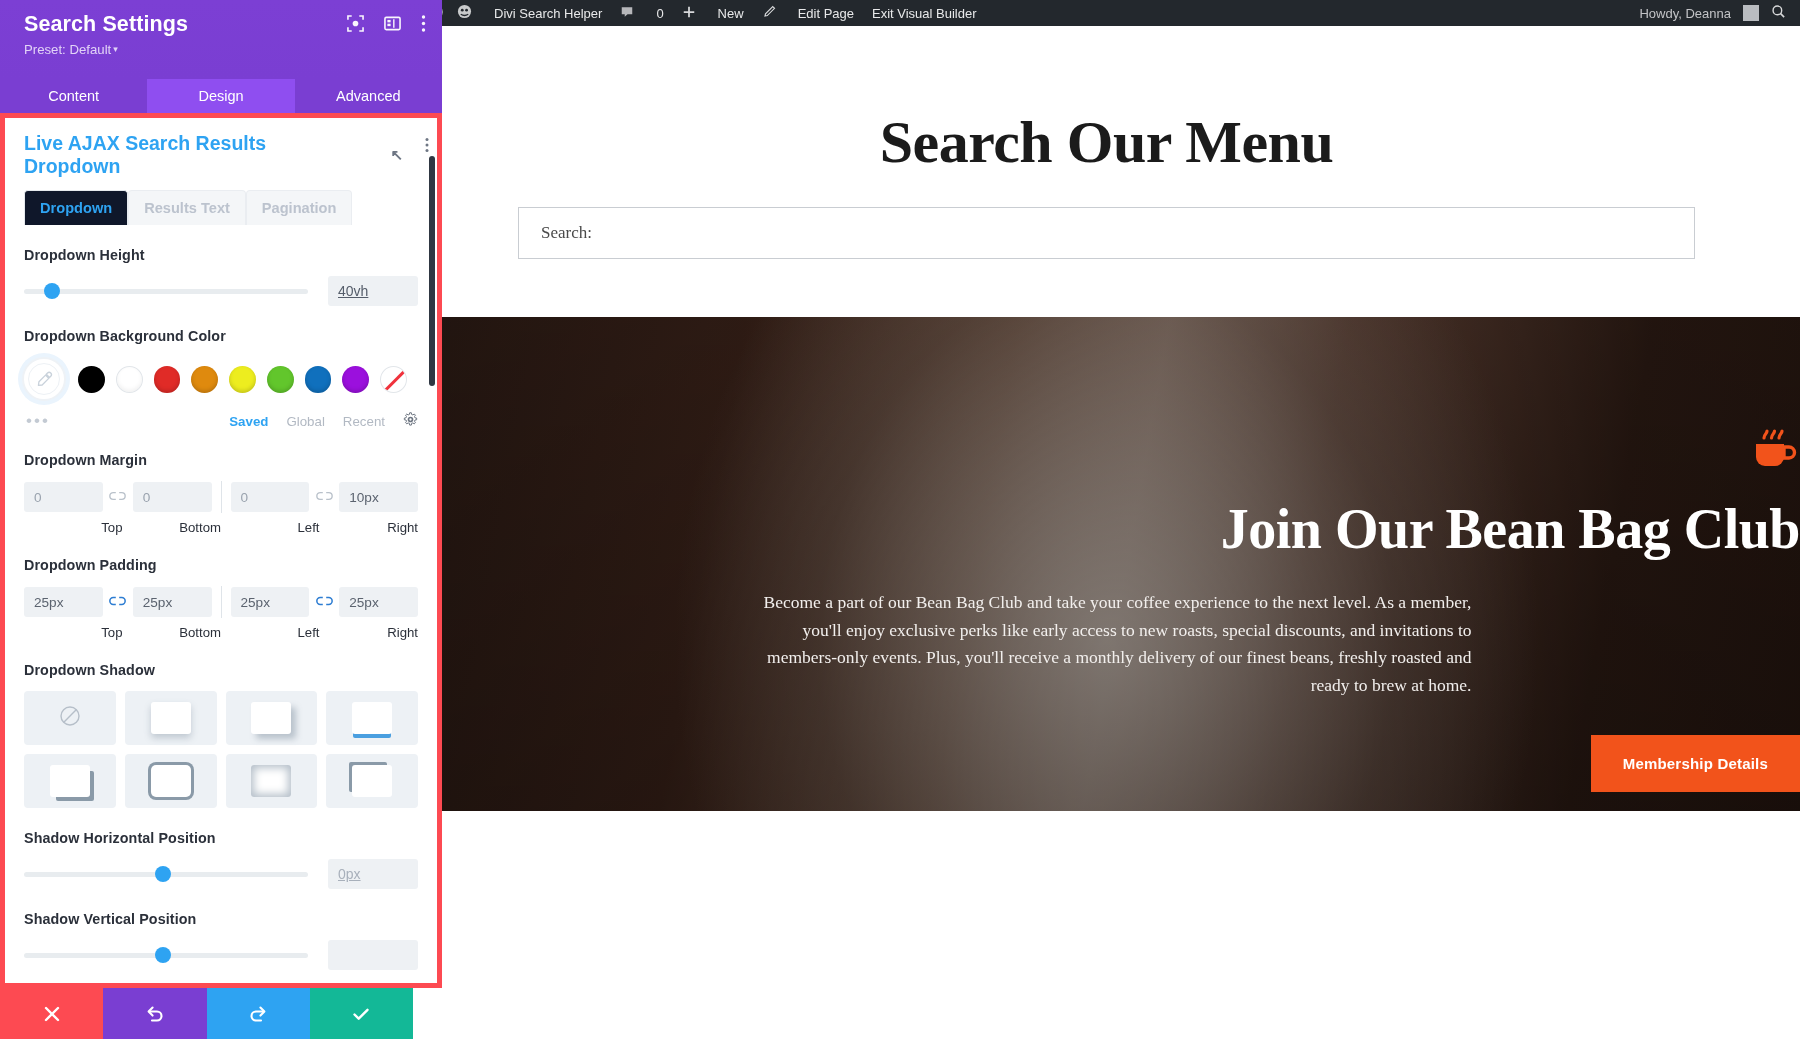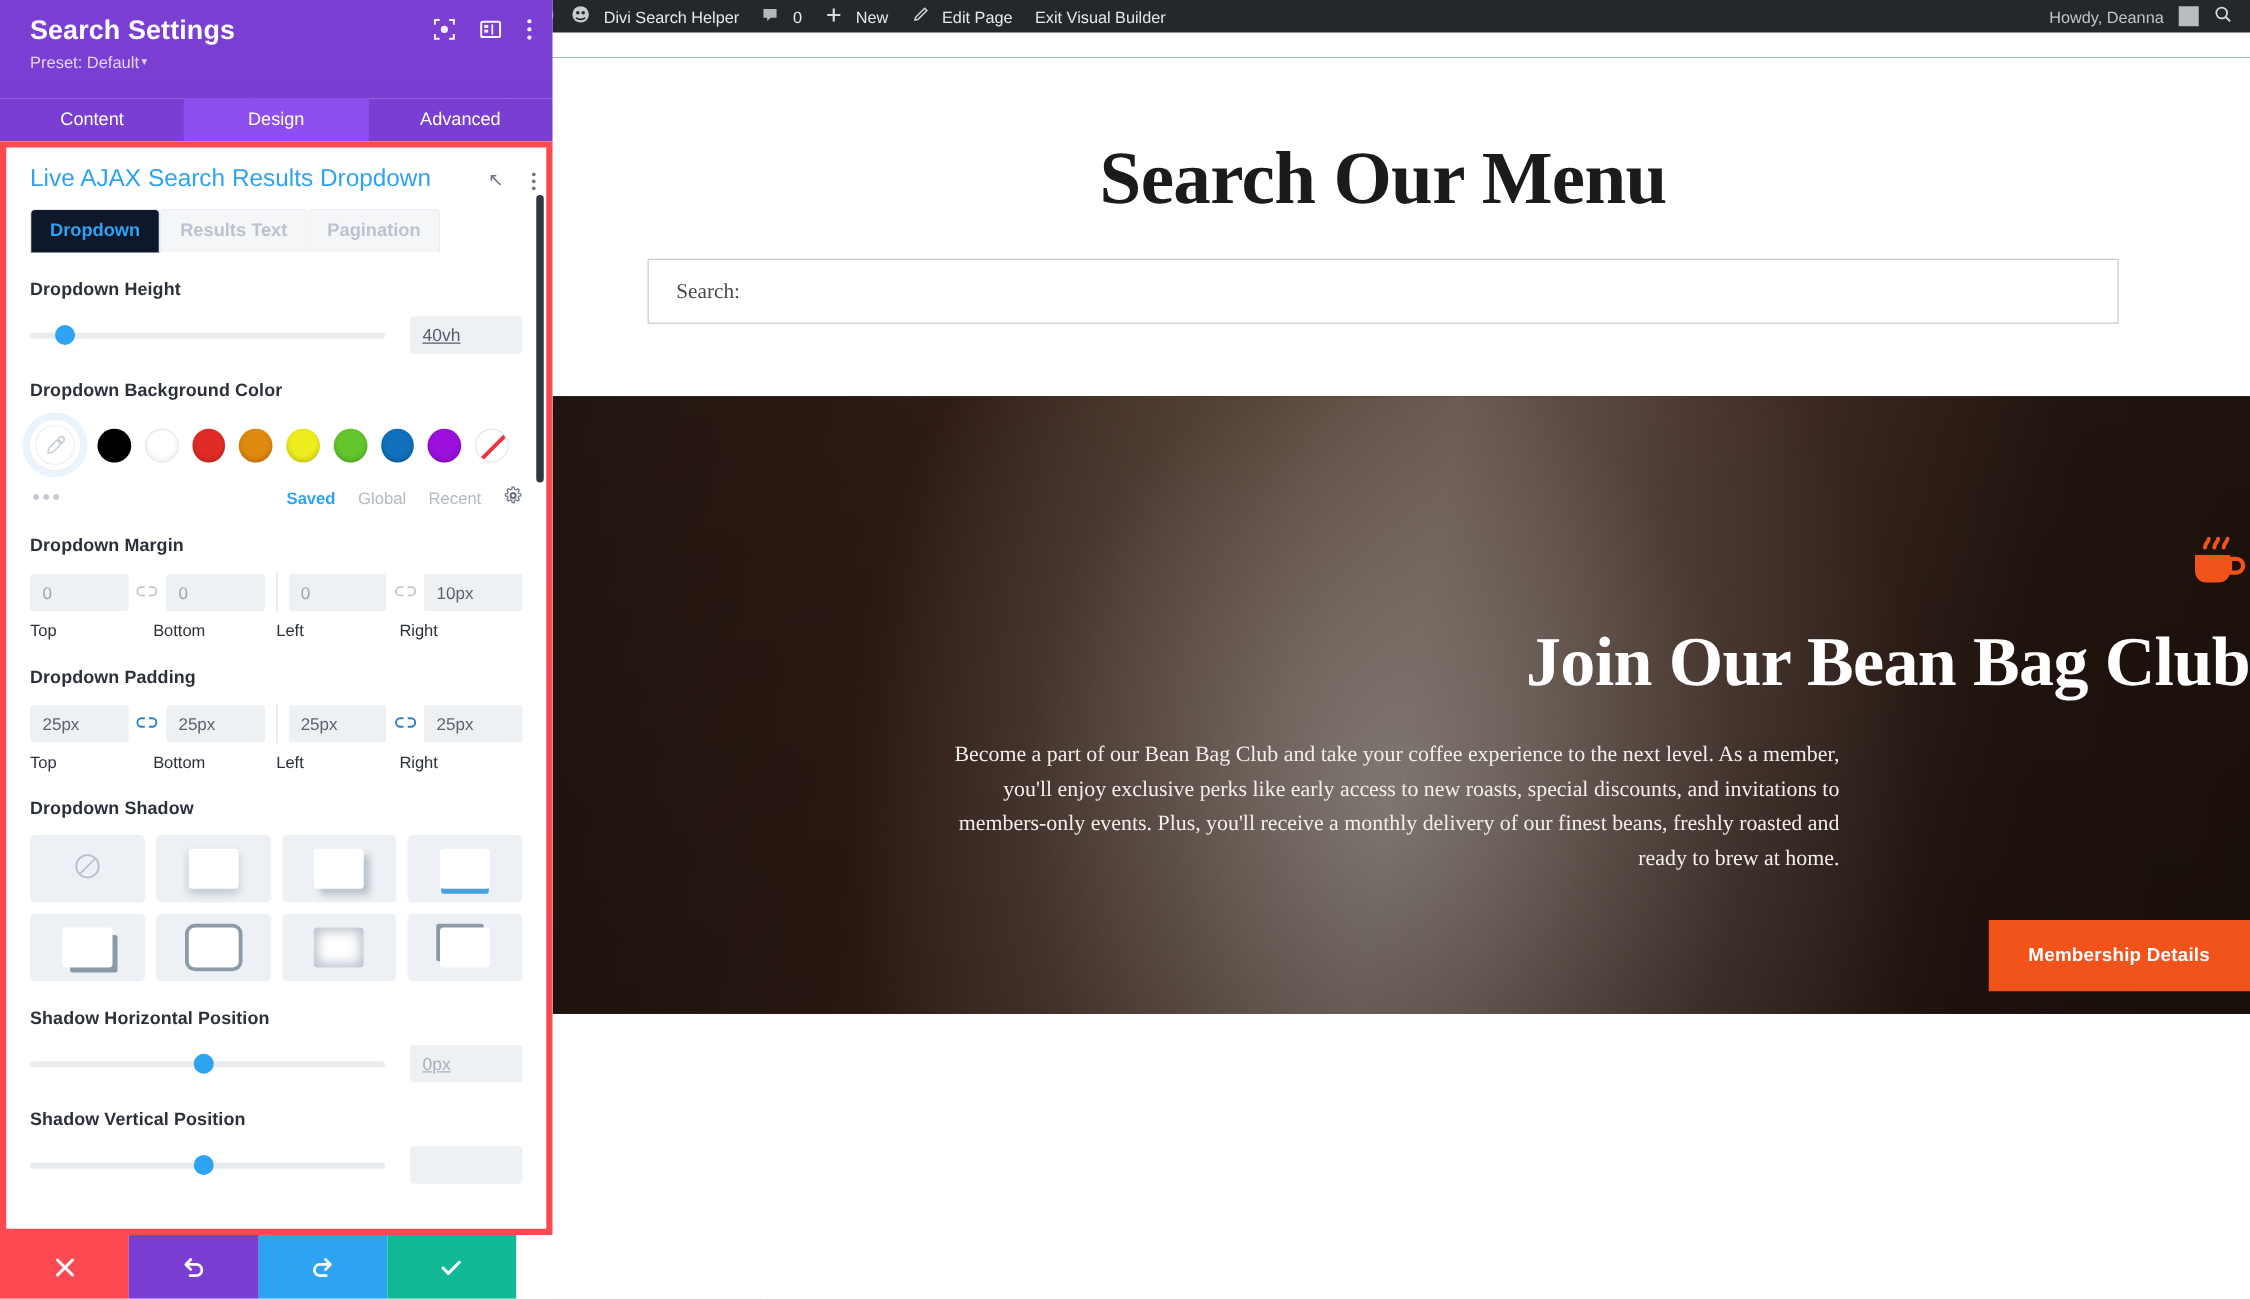--- a/index.html
+++ b/index.html
@@ -57,21 +57,21 @@
     border-top-width: 5px;
     margin-bottom: 51px;
     background: #fff;
   }
   .panel-scroll {
     position: absolute; inset: 0;
     overflow: hidden;
     padding: 0 0 0 0;
   }
   .group-title {
-    color: #2ea3f2; font-size: 19.5px; font-weight: 400;
+    color: #2ea3f2; font-size: 19.5px; font-weight: 700;
     padding: 14px 34px 6px 19px;
     display: flex; align-items: center; justify-content: space-between; gap: 28px;
   }
   .group-title .collapse-arrow { color:#6e7684; font-size: 15px; margin-left: 4px; }
   .group-kebab { position: absolute; right: 8px; top: 19px; color:#6e7684; }
 
   .subtabs {
     display: flex; padding: 6px 19px 0 19px; gap: 0;
   }
   .subtab {
@@ -155,21 +155,21 @@
   }
   .qin.filled { color:#5b636f; }
   .link-icon {
     width: 30px; text-align:center; flex:0 0 30px;
     color:#b9c1ca; font-size: 13px;
   }
   .link-icon.on { color:#2d7dd2; }
   .quad-labels {
     display:flex; margin-top: 7px; font-size: 13.2px; color:#2b303a;
   }
-  .ql { flex:1; text-align:left; }
+  .ql { flex:1; text-align:right; }
 
   .shadow-grid {
     display: grid; grid-template-columns: repeat(4, 1fr);
     gap: 9px; margin-top: 4px;
   }
   .shadow-cell {
     background: #edf1f5; border-radius: 4px; height: 54px;
     display:flex; align-items:center; justify-content:center;
     cursor:pointer;
   }
@@ -193,21 +193,21 @@
     background:#2f3742; border-radius:3px;
   }
 
   
   #wp-area { position:absolute; left:413px; top:0; width:1387px; height:1039px; background:#fff; }
   #wp-bar {
     height: 26px; background:#23282d; color:#c3c4c7;
     display:flex; align-items:center; font-size:13px; padding: 0 0 0 14px;
     font-family: "Liberation Sans", sans-serif;
   }
-  .wp-item { display:flex; align-items:center; gap:11px; margin-right:18px; color:#e8e9ea; cursor:pointer;}
+  .wp-item { display:flex; align-items:center; gap:22px; margin-right:18px; color:#e8e9ea; cursor:pointer;}
   .wp-item .glyph { opacity:.92; }
   #wp-right { margin-left:auto; display:flex; align-items:center; gap:12px; padding-right:14px;}
   .avatar-sq { width:16px; height:16px; background:#b9bcc0; display:inline-block;}
   #wp-search { cursor:pointer; }
 
   #page {
     height: 765px; overflow:hidden; position:relative; background:#14532d;margin-top:20px;
   }
   .hero-top { background:#fff; padding: 62px 0 58px 0; }
   .hero-title {

